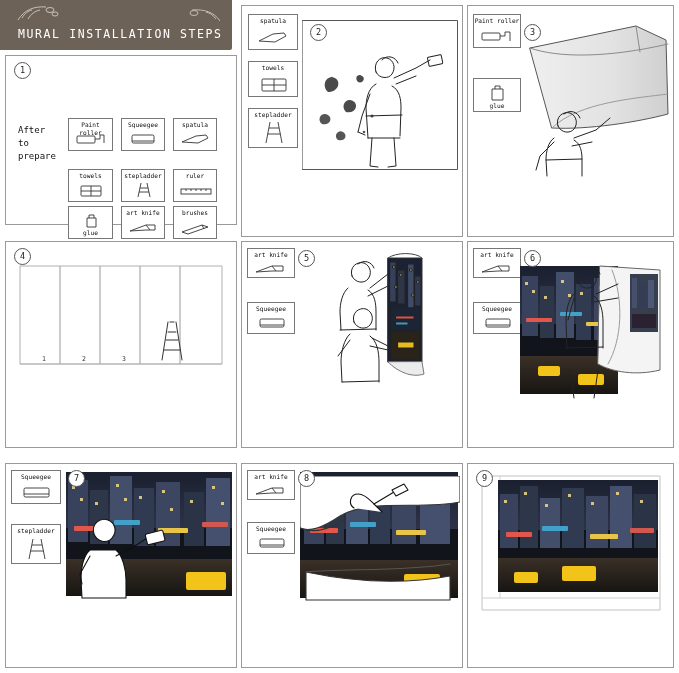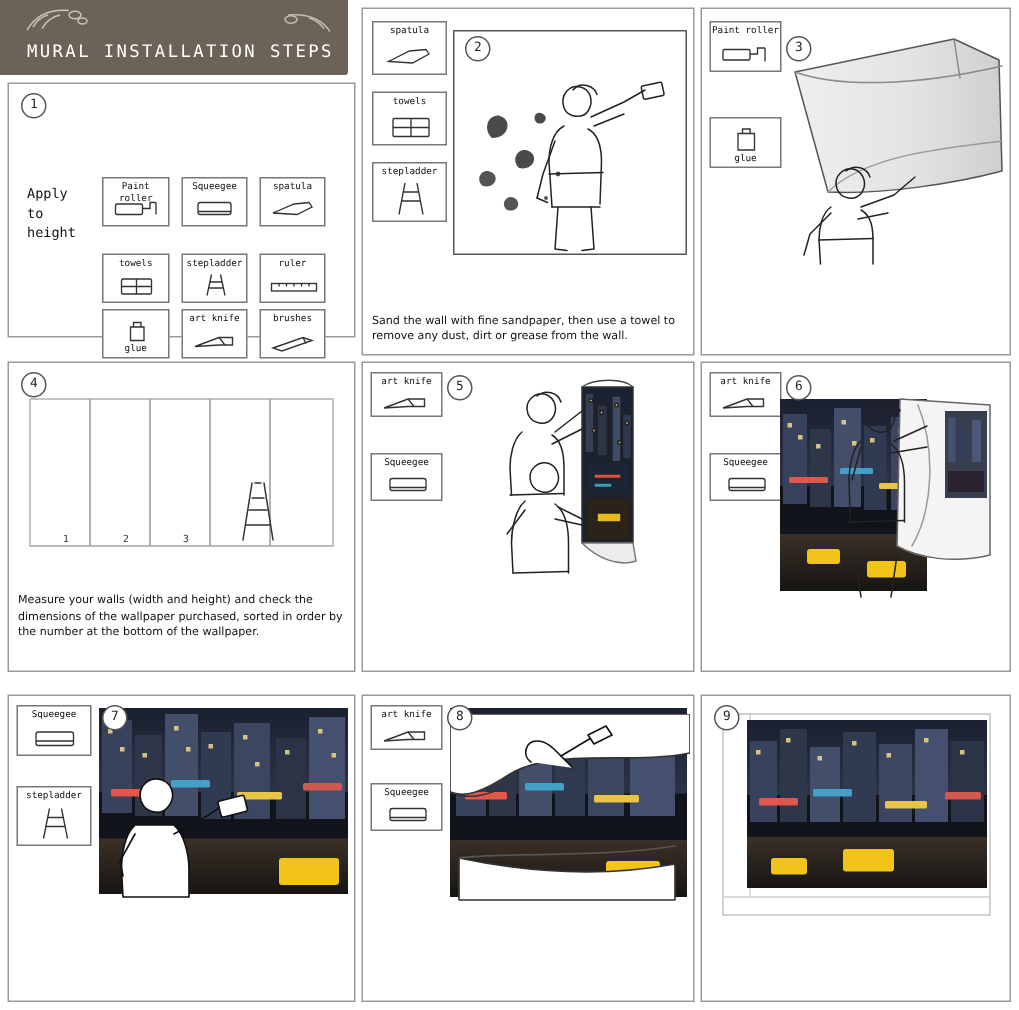--- a/index.html
+++ b/index.html
@@ -195,23 +195,23 @@
     </svg>
     <div class="header-title">MURAL INSTALLATION STEPS</div>
   </div>
 
   <div class="grid">
 
     <div class="cell" style="left:0px; top:50px; width:232px; height:170px;">
       <div class="stepnum" style="left:8px; top:6px;">1</div>
 
       <div class="tools-label" style="left:12px; top:68px;">
-        <div>Apply</div>
+        <div>After</div>
         <div>to</div>
-        <div>height</div>
+        <div>prepare</div>
       </div>
 
       <div class="chip" style="left:62px; top:62px; width:45px; height:33px;">
         <span class="chip-label">Paint roller</span>
         <svg width="45" height="33" viewBox="0 0 45 33">
           <g fill="none" stroke="#333" stroke-width="0.9">
             <rect x="8" y="17" width="18" height="7" rx="1"></rect>
             <path d="M26 20 h5 v-4 h4"></path>
             <path d="M35 16 v8"></path>
           </g>
@@ -349,21 +349,20 @@
 
             <path d="M70 118 l-2 28 l8 1"></path>
             <path d="M92 118 l2 28 l-8 1"></path>
 
             <path d="M68 74 l-8 22 l-4 16"></path>
             <path d="M56 112 l7 3"></path>
           </g>
         </svg>
       </div>
 
-      <div class="caption" style="bottom:6px;">Sand the wall with fine sandpaper, then use a towel to remove any dust, dirt or grease from the wall.</div>
     </div>
 
     <div class="cell" style="left:462px; top:0px; width:207px; height:232px;">
       <div class="stepnum" style="left:56px; top:18px;">3</div>
 
       <div class="chip" style="left:5px; top:8px; width:48px; height:34px;">
         <span class="chip-label">Paint roller</span>
         <svg width="48" height="34" viewBox="0 0 48 34">
           <g fill="none" stroke="#333" stroke-width="0.9">
             <rect x="8" y="18" width="18" height="7" rx="1"></rect>
@@ -432,21 +431,20 @@
             <path d="M154 62 h4"></path>
           </g>
           <g font-family="DejaVu Sans Mono, monospace" font-size="6.5" fill="#333">
             <text x="26" y="101">1</text>
             <text x="66" y="101">2</text>
             <text x="106" y="101">3</text>
           </g>
         </svg>
       </div>
 
-      <div class="caption" style="bottom:20px;">Measure your walls (width and height) and check the dimensions of the wallpaper purchased, sorted in order by the number at the bottom of the wallpaper.</div>
     </div>
 
     <div class="cell" style="left:236px; top:236px; width:222px; height:207px;">
       <div class="stepnum" style="left:56px; top:8px;">5</div>
 
       <div class="chip" style="left:5px; top:6px; width:48px; height:30px;">
         <span class="chip-label">art knife</span>
         <svg width="48" height="30" viewBox="0 0 48 30">
           <g fill="none" stroke="#333" stroke-width="0.9">
             <path d="M8 23 l16 -6 h11 v5 h-11 z"></path>

